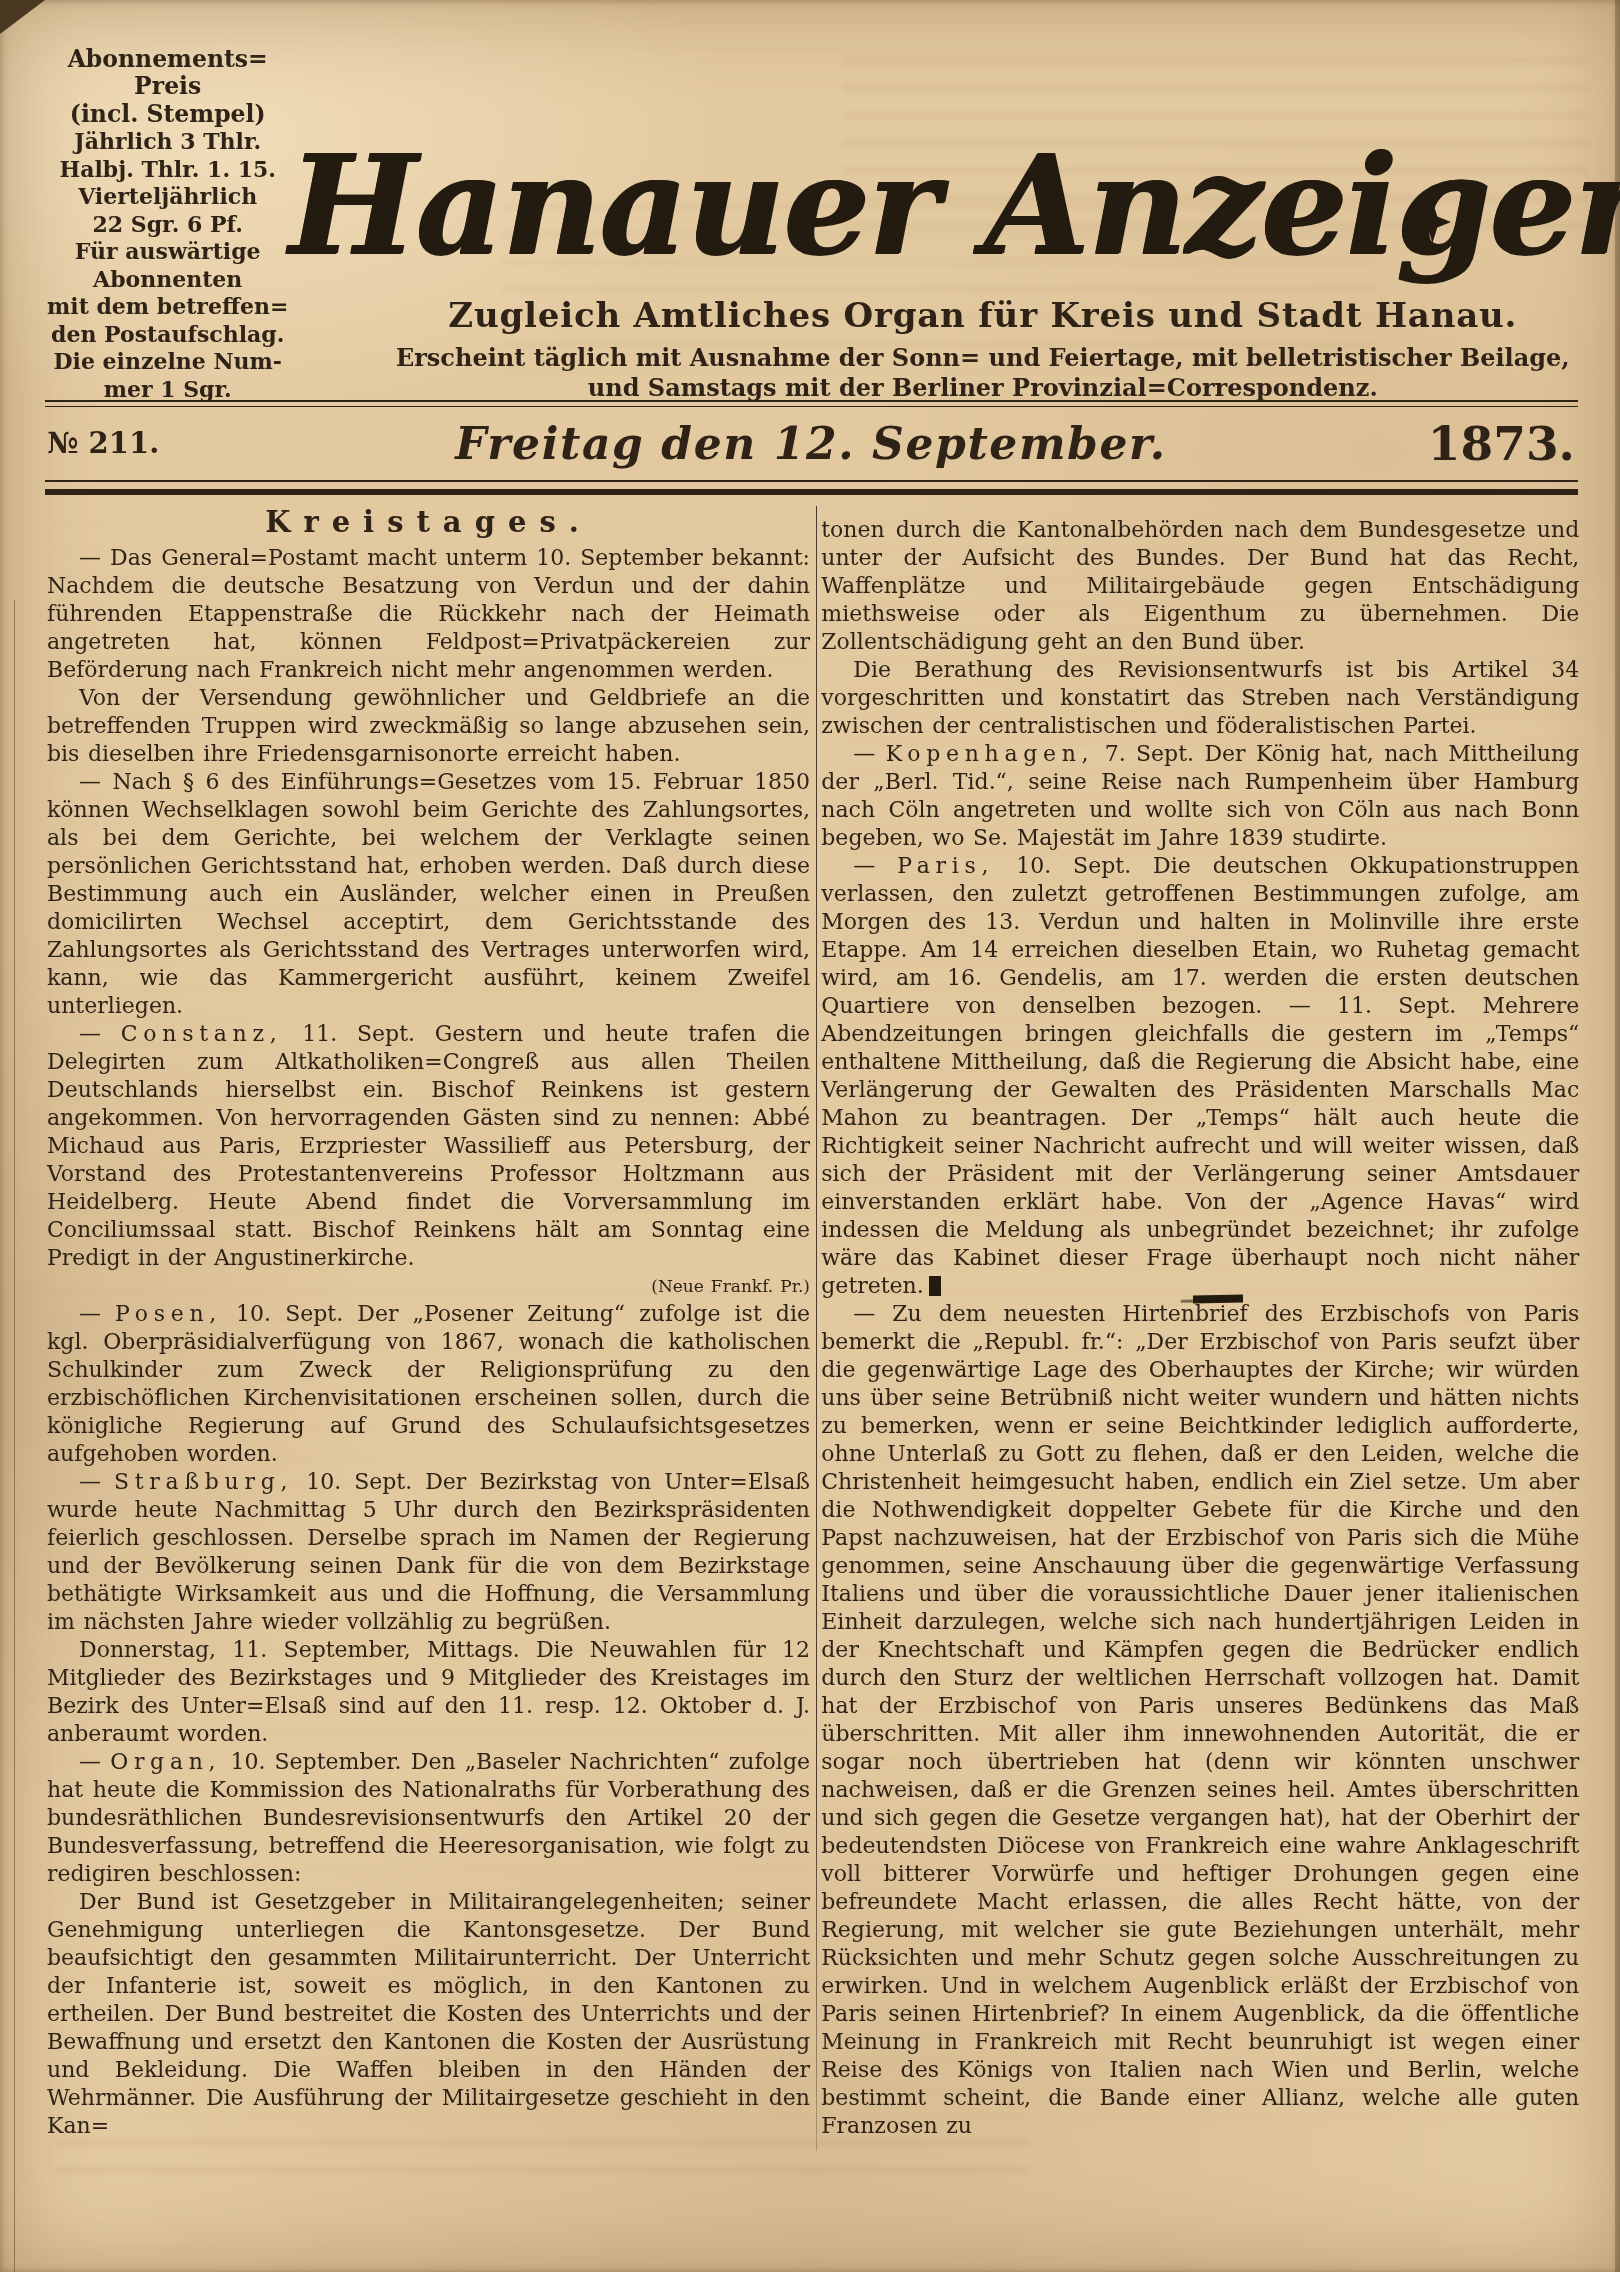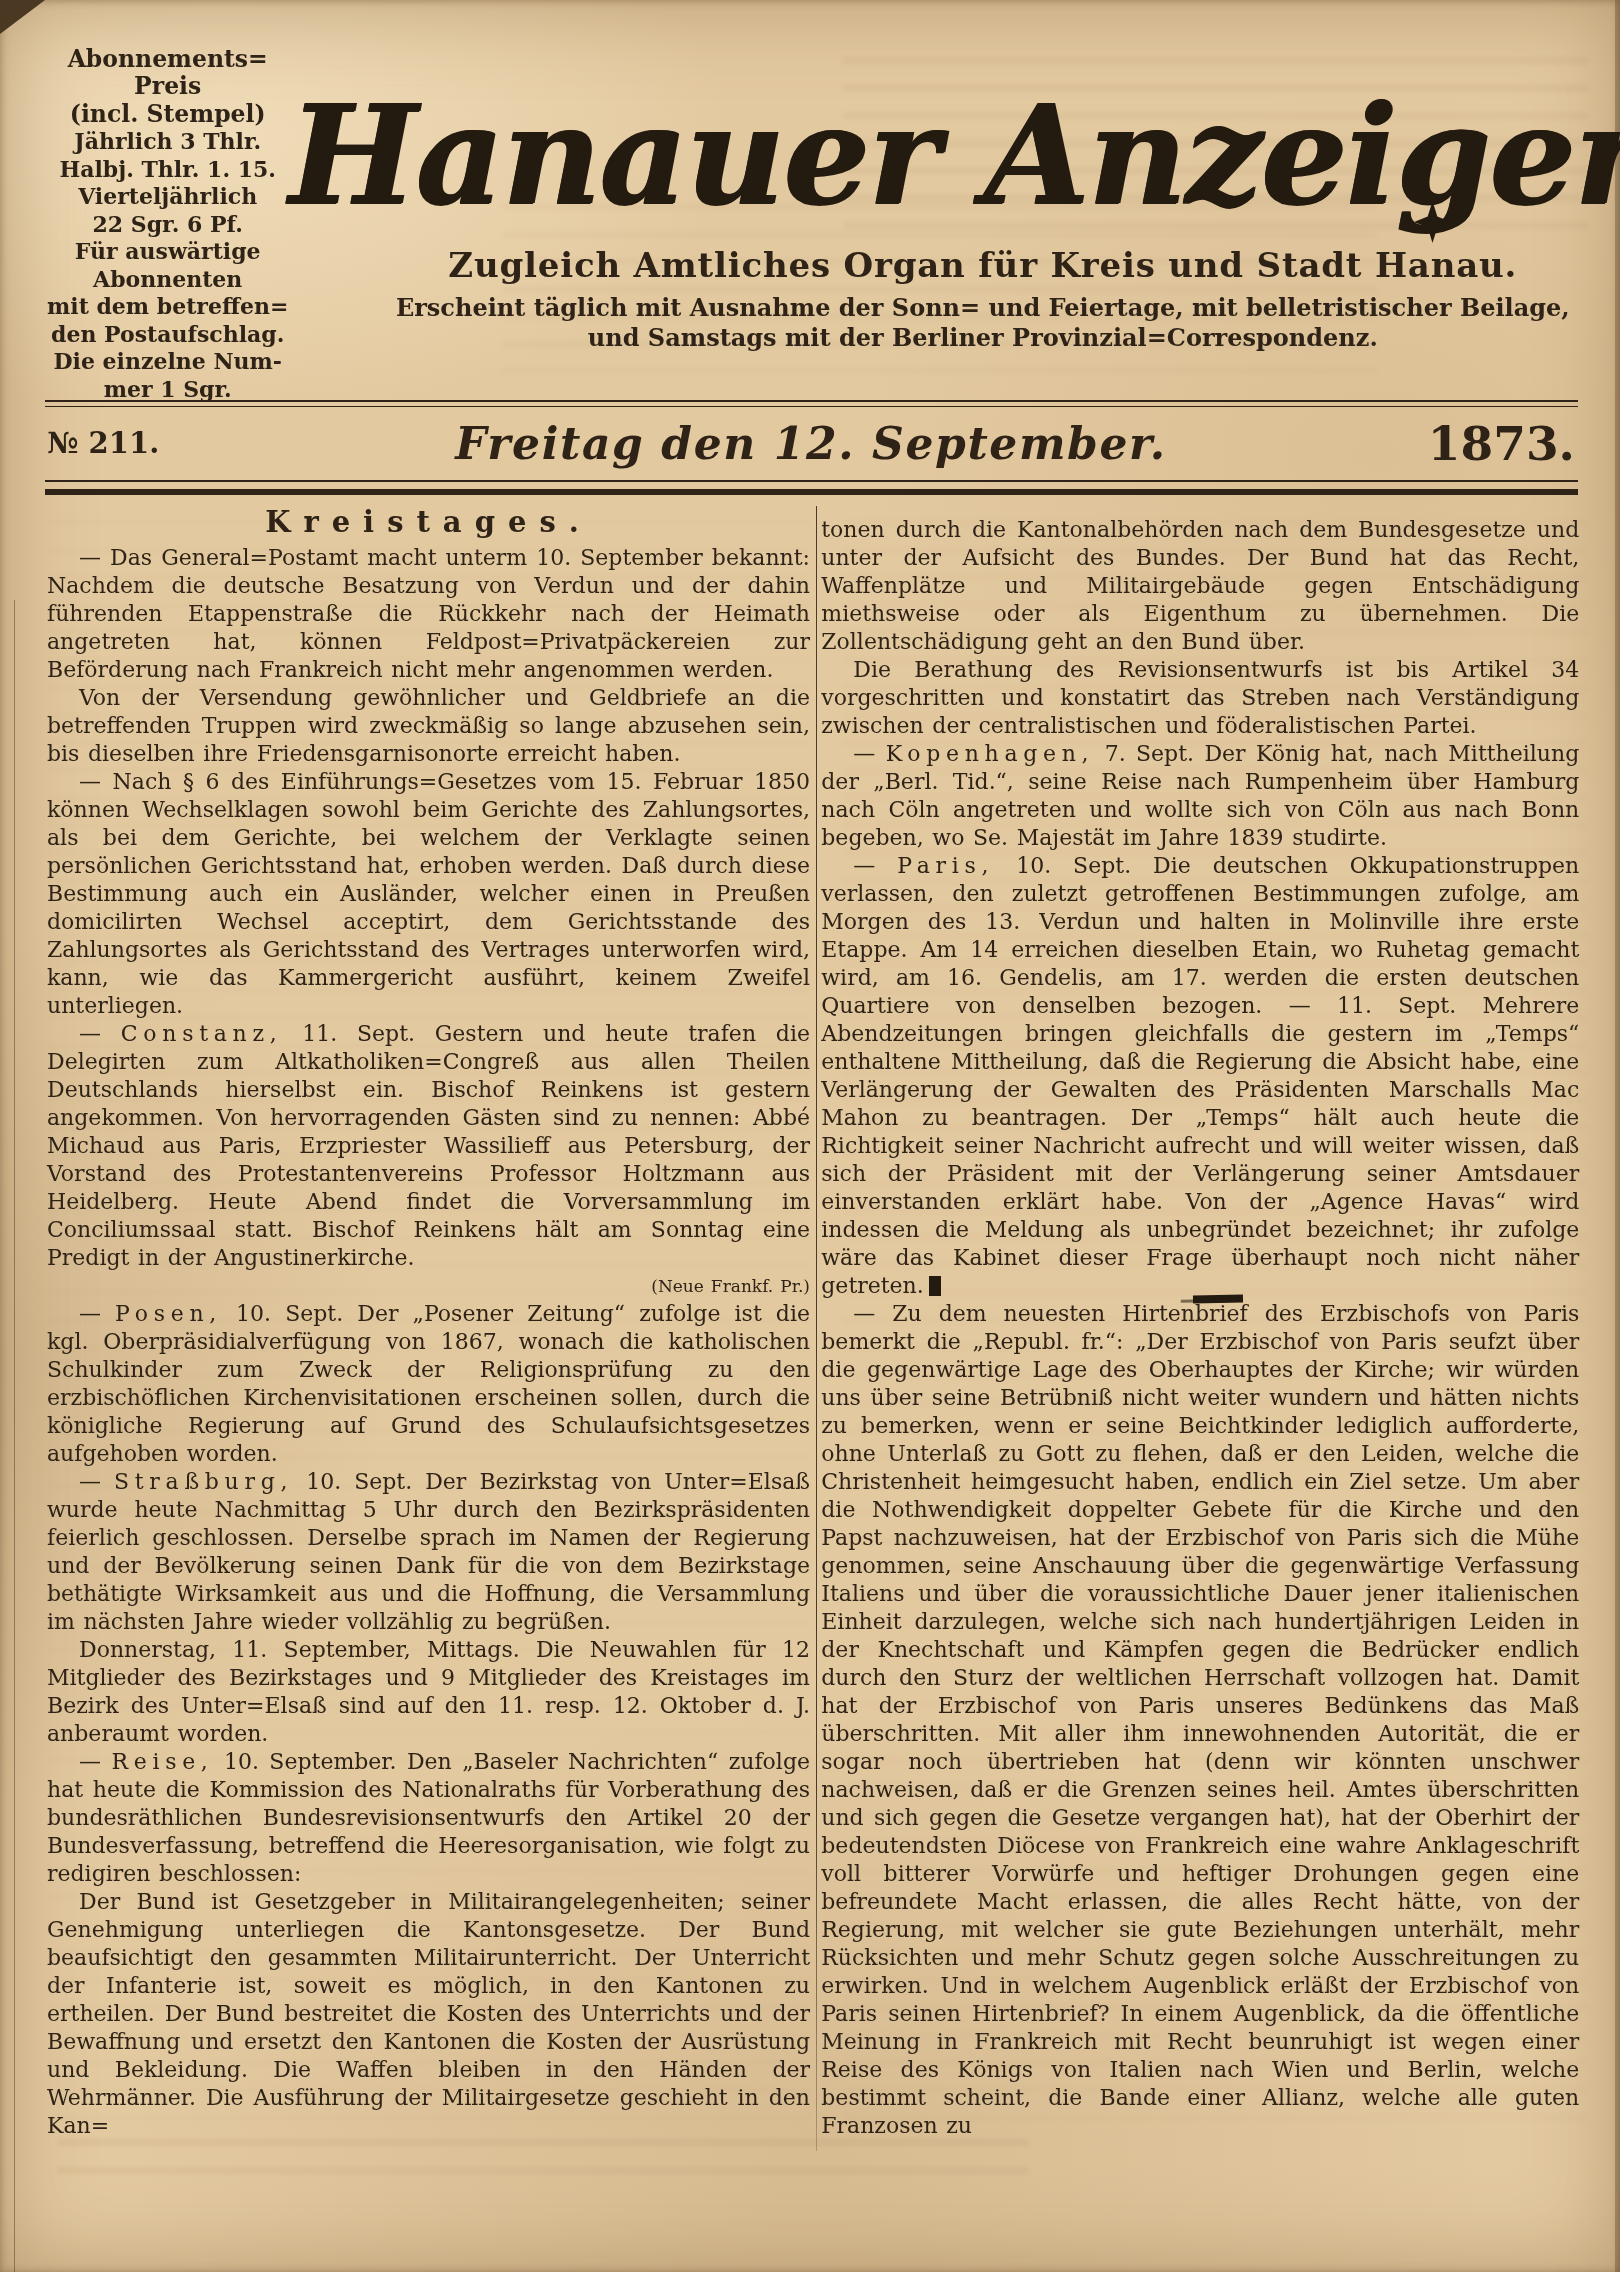--- a/index.html
+++ b/index.html
@@ -21,21 +21,21 @@
   .g2{left:502px;  top:203px; width:875px;height:170px; opacity:.35;}
   .g3{left:57px;   top:2139px;width:972px;height:41px;  opacity:.6;}
   .g4{left:843px; top:519px; width:745px; height:1612px; opacity:.18;}
   .g5{left:49px;   top:519px; width:762px; height:1612px; opacity:.14;}
   .corner-tl{position:absolute;left:0;top:0;width:45px;height:34px;background:#4a3823;
     clip-path:polygon(0 0,100% 0,0 100%);}
   .edge-line{position:absolute;left:13.8px;top:600px;bottom:0;width:1.6px;background:rgba(70,48,22,.45);}
   .edge-right{position:absolute;right:0;top:0;bottom:0;width:4.9px;background:rgba(70,48,22,.30);}
 
   
-  .header{position:absolute; left:47px; top:31px; width:1531px; display:flex; align-items:center;}
+  .header{position:absolute; left:47px; top:31px; width:1531px; display:flex; align-items:flex-end;}
   .pricebox{width:243px; text-align:center; font-size:22px; line-height:27.5px; font-weight:bold; padding-top:14.6px;}
   .box-line{white-space:nowrap;}
   .box-title .box-line{font-size:23.5px;}
   .masthead{flex:1; text-align:center;}
   .paper-title{
     font-size:136px; line-height:1.25; font-weight:bold; letter-spacing:-1.6px;
     color:#241b10; text-shadow:1.6px 0 0 #241b10, 0 0.8px 0 #241b10;
     margin-top:-11.3px; white-space:nowrap; font-style:italic;
   }
   .subtitle{font-size:34px; font-weight:bold; margin-top:4.9px; letter-spacing:0.8px;}
@@ -132,21 +132,21 @@
       <div class="section-head">Kreistages.</div>
       <div>
           <p class="para"><span class="ptext">— Das General=Postamt macht unterm 10. September bekannt: Nachdem die deutsche Besatzung von Verdun und der dahin führenden Etappenstraße die Rückkehr nach der Heimath angetreten hat, können Feldpost=Privatpäckereien zur Beförderung nach Frankreich nicht mehr angenommen werden.</span></p>
           <p class="para"><span class="ptext">Von der Versendung gewöhnlicher und Geldbriefe an die betreffenden Truppen wird zweckmäßig so lange abzusehen sein, bis dieselben ihre Friedensgarnisonorte erreicht haben.</span></p>
           <p class="para"><span class="ptext">— Nach § 6 des Einführungs=Gesetzes vom 15. Februar 1850 können Wechselklagen sowohl beim Gerichte des Zahlungsortes, als bei dem Gerichte, bei welchem der Verklagte seinen persönlichen Gerichtsstand hat, erhoben werden. Daß durch diese Bestimmung auch ein Ausländer, welcher einen in Preußen domicilirten Wechsel acceptirt, dem Gerichtsstande des Zahlungsortes als Gerichtsstand des Vertrages unterworfen wird, kann, wie das Kammergericht ausführt, keinem Zweifel unterliegen.</span></p>
           <p class="para"><span class="pfx">— </span><span class="spread">Constanz,</span><span class="ptext"> 11. Sept. Gestern und heute trafen die Delegirten zum Altkatholiken=Congreß aus allen Theilen Deutschlands hierselbst ein. Bischof Reinkens ist gestern angekommen. Von hervorragenden Gästen sind zu nennen: Abbé Michaud aus Paris, Erzpriester Wassilieff aus Petersburg, der Vorstand des Protestantenvereins Professor Holtzmann aus Heidelberg. Heute Abend findet die Vorversammlung im Conciliumssaal statt. Bischof Reinkens hält am Sonntag eine Predigt in der Angustinerkirche.</span></p>
           <p class="para align-right"><span class="ptext">(Neue Frankf. Pr.)</span></p>
           <p class="para"><span class="pfx">— </span><span class="spread">Posen,</span><span class="ptext"> 10. Sept. Der „Posener Zeitung“ zufolge ist die kgl. Oberpräsidialverfügung von 1867, wonach die katholischen Schulkinder zum Zweck der Religionsprüfung zu den erzbischöflichen Kirchenvisitationen erscheinen sollen, durch die königliche Regierung auf Grund des Schulaufsichtsgesetzes aufgehoben worden.</span></p>
           <p class="para"><span class="pfx">— </span><span class="spread">Straßburg,</span><span class="ptext"> 10. Sept. Der Bezirkstag von Unter=Elsaß wurde heute Nachmittag 5 Uhr durch den Bezirkspräsidenten feierlich geschlossen. Derselbe sprach im Namen der Regierung und der Bevölkerung seinen Dank für die von dem Bezirkstage bethätigte Wirksamkeit aus und die Hoffnung, die Versammlung im nächsten Jahre wieder vollzählig zu begrüßen.</span></p>
           <p class="para"><span class="ptext">Donnerstag, 11. September, Mittags. Die Neuwahlen für 12 Mitglieder des Bezirkstages und 9 Mitglieder des Kreistages im Bezirk des Unter=Elsaß sind auf den 11. resp. 12. Oktober d. J. anberaumt worden.</span></p>
-          <p class="para"><span class="pfx">— </span><span class="spread">Reise,</span><span class="ptext"> 10. September. Den „Baseler Nachrichten“ zufolge hat heute die Kommission des Nationalraths für Vorberathung des bundesräthlichen Bundesrevisionsentwurfs den Artikel 20 der Bundesverfassung, betreffend die Heeresorganisation, wie folgt zu redigiren beschlossen:</span></p>
+          <p class="para"><span class="pfx">— </span><span class="spread">Organ,</span><span class="ptext"> 10. September. Den „Baseler Nachrichten“ zufolge hat heute die Kommission des Nationalraths für Vorberathung des bundesräthlichen Bundesrevisionsentwurfs den Artikel 20 der Bundesverfassung, betreffend die Heeresorganisation, wie folgt zu redigiren beschlossen:</span></p>
           <p class="para"><span class="ptext">Der Bund ist Gesetzgeber in Militairangelegenheiten; seiner Genehmigung unterliegen die Kantonsgesetze. Der Bund beaufsichtigt den gesammten Militairunterricht. Der Unterricht der Infanterie ist, soweit es möglich, in den Kantonen zu ertheilen. Der Bund bestreitet die Kosten des Unterrichts und der Bewaffnung und ersetzt den Kantonen die Kosten der Ausrüstung und Bekleidung. Die Waffen bleiben in den Händen der Wehrmänner. Die Ausführung der Militairgesetze geschieht in den Kan=</span></p>
         </div>
     </div>
     <div class="col-divider"></div>
     <div class="col right-col">
       <div>
           <p class="para noindent"><span class="ptext">tonen durch die Kantonalbehörden nach dem Bundesgesetze und unter der Aufsicht des Bundes. Der Bund hat das Recht, Waffenplätze und Militairgebäude gegen Entschädigung miethsweise oder als Eigenthum zu übernehmen. Die Zollentschädigung geht an den Bund über.</span></p>
           <p class="para"><span class="ptext">Die Berathung des Revisionsentwurfs ist bis Artikel 34 vorgeschritten und konstatirt das Streben nach Verständigung zwischen der centralistischen und föderalistischen Partei.</span></p>
           <p class="para"><span class="pfx">— </span><span class="spread">Kopenhagen,</span><span class="ptext"> 7. Sept. Der König hat, nach Mittheilung der „Berl. Tid.“, seine Reise nach Rumpenheim über Hamburg nach Cöln angetreten und wollte sich von Cöln aus nach Bonn begeben, wo Se. Majestät im Jahre 1839 studirte.</span></p>
           <p class="para has-endmark"><span class="pfx">— </span><span class="spread">Paris,</span><span class="ptext"> 10. Sept. Die deutschen Okkupationstruppen verlassen, den zuletzt getroffenen Bestimmungen zufolge, am Morgen des 13. Verdun und halten in Molinville ihre erste Etappe. Am 14 erreichen dieselben Etain, wo Ruhetag gemacht wird, am 16. Gendelis, am 17. werden die ersten deutschen Quartiere von denselben bezogen. — 11. Sept. Mehrere Abendzeitungen bringen gleichfalls die gestern im „Temps“ enthaltene Mittheilung, daß die Regierung die Absicht habe, eine Verlängerung der Gewalten des Präsidenten Marschalls Mac Mahon zu beantragen. Der „Temps“ hält auch heute die Richtigkeit seiner Nachricht aufrecht und will weiter wissen, daß sich der Präsident mit der Verlängerung seiner Amtsdauer einverstanden erklärt habe. Von der „Agence Havas“ wird indessen die Meldung als unbegründet bezeichnet; ihr zufolge wäre das Kabinet dieser Frage überhaupt noch nicht näher getreten.</span></p>

